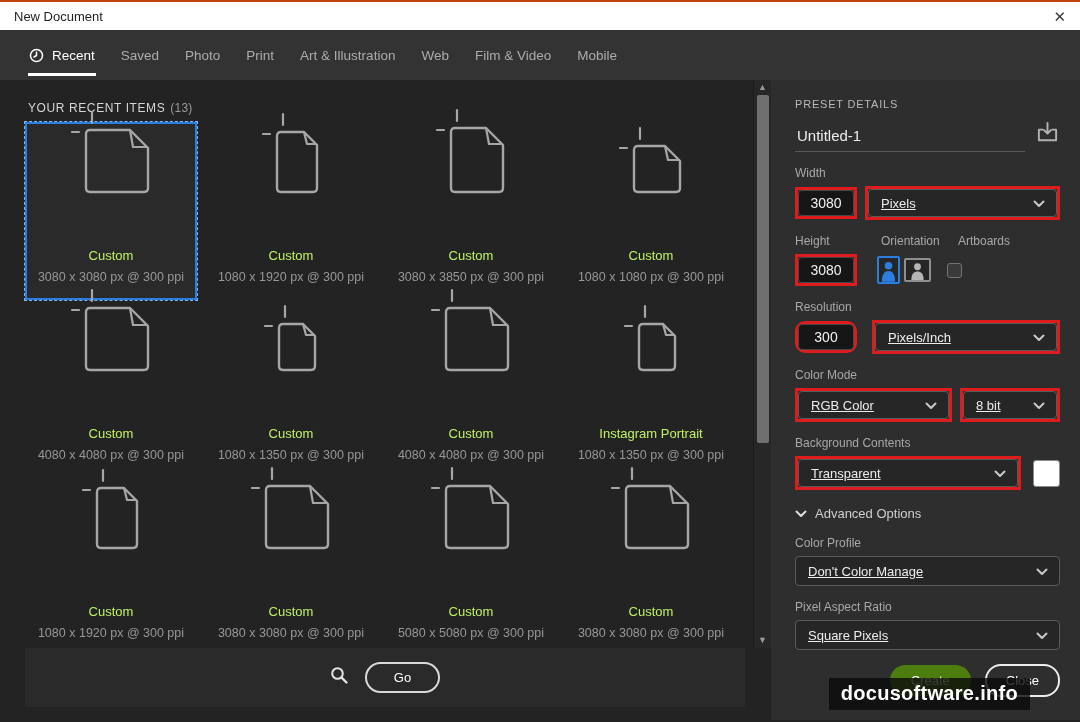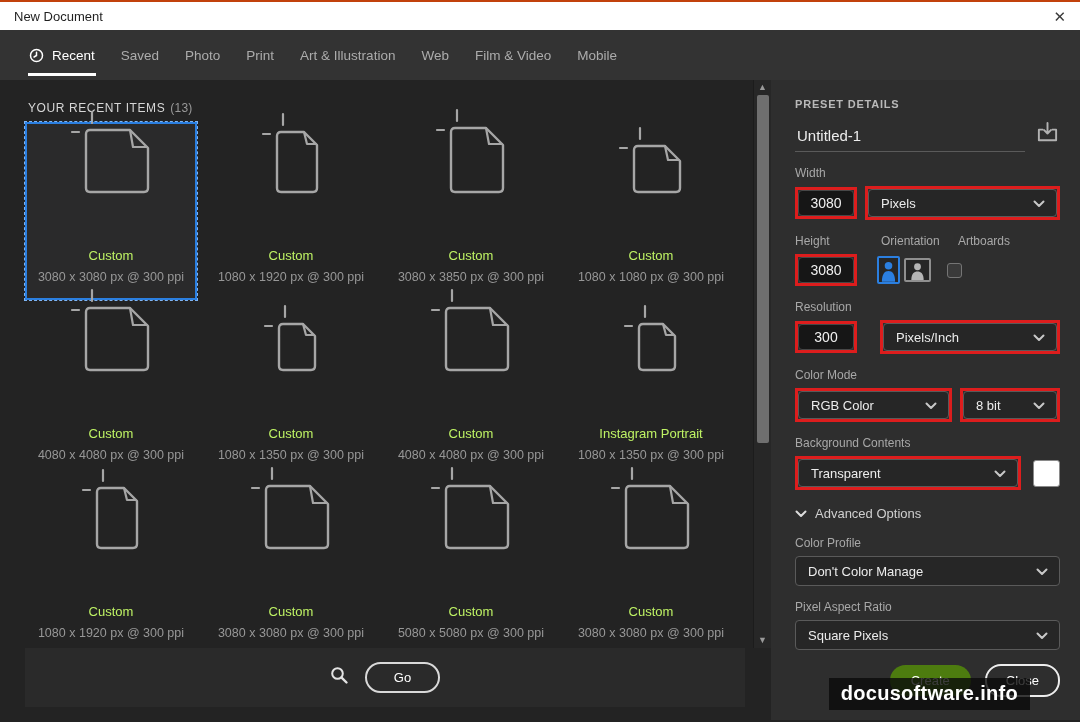--- a/index.html
+++ b/index.html
@@ -38,31 +38,31 @@
   .sb-fill { flex:1; }
 
   
   .search-band { position:absolute; left:25px; top:568px; width:720px; height:59px; background:#2a2a2a; display:flex; align-items:center; justify-content:center; gap:16px; }
   .search-input { width:268px; background:transparent; border:none; border-bottom:1px solid #707070; font-style:italic; font-size:15px; color:#cacaca; padding:4px 2px; font-family:"Liberation Sans",sans-serif; outline:none; }
   .search-input::placeholder { color:#b2b2b2; }
   .go-btn { border:2px solid #d9d9d9; border-radius:16px; background:transparent; color:#fff; font-size:13px; padding:6px 27px; cursor:pointer; font-family:"Liberation Sans",sans-serif; }
 
   
   .right { flex:1; background:#2e2e2e; position:relative; padding:18px 20px 0 24px; }
-  .rp-heading { font-size:11px; color:#b9b9b9; letter-spacing:.8px;font-weight:bold; }
+  .rp-heading { font-size:11px; color:#b9b9b9; letter-spacing:.8px; }
   .name-row { display:flex; align-items:flex-end; gap:10px; margin-top:10px; }
   .name-input { flex:1; background:transparent; border:none; border-bottom:1px solid #5a5a5a; color:#ededed; font-size:15px; padding:7px 2px; font-family:"Liberation Sans",sans-serif; outline:none; }
   .save-icon { padding-bottom:4px; cursor:pointer; }
 
   .fl { font-size:12px; color:#a8a8a8; margin-top:14px; }
   .row { display:flex; align-items:center; margin-top:6px; }
   .ann { border:3px solid #dd1d1d; padding:0; }
   .num-input { width:56px; height:26px; background:#161616; border:1px solid #474747; border-radius:4px; color:#f0f0f0; font-size:14px; text-align:center; font-family:"Liberation Sans",sans-serif; outline:none; display:block; }
   .dd { height:28px; background:#262626; border:1px solid #5a5a5a; border-radius:4px; display:flex; align-items:center; padding:0 11px 0 12px; color:#ececec; font-size:13px; cursor:pointer; }
-  .dd .val { flex:1; }
+  .dd .val { flex:1;text-decoration:underline; }
   .dd-plain { height:30px; margin-top:6px; }
 
   .lblrow { display:flex; margin-top:14px; font-size:12px; color:#a8a8a8; }
   .ori-btn { width:23px; height:28px; border:2px solid #8f8f8f; border-radius:2px; display:flex; align-items:flex-end; justify-content:center; cursor:pointer; background:#262626; }
   .ori-btn.sel { border-color:#2b7fe0; }
   .ori-land { width:27px; height:24px; }
   .checkbox { width:15px; height:15px; background:#3a3a3a; border:1.5px solid #757575; border-radius:3px; cursor:pointer; }
   .swatch { width:27px; height:27px; background:#ffffff; border:1px solid #8a8a8a; border-radius:3px; margin-left:12px; cursor:pointer; }
   .adv { margin-top:16px; display:flex; align-items:center; gap:8px; font-size:13px; color:#cfcfcf; cursor:pointer; }
 
@@ -346,21 +346,21 @@
           <svg width="19" height="18" viewBox="0 0 18 19">
               <circle cx="9" cy="5" r="3.6" fill="#b5b5b5"></circle>
               <path d="M2.5 19 C2.5 12 5.5 10 9 10 C12.5 10 15.5 12 15.5 19 Z" fill="#b5b5b5"></path>
             </svg>
         </span>
         <span class="checkbox"></span>
       </div>
 
       <div class="fl">Resolution</div>
       <div class="row">
-        <div class="ann" style="margin-right:23px;">
+        <div class="ann" style="margin-right:15px;border-radius:10px;">
           <input class="num-input" value="300" style="">
         </div>
         <div class="ann" style="flex:1;">
           <div class="dd">
             <span class="val">Pixels/Inch</span>
             <span><svg width="12" height="8" viewBox="0 0 12 8">
                   <path d="M1.5 1.5 L6 6 L10.5 1.5" stroke="#c8c8c8" stroke-width="2" fill="none" stroke-linecap="round" stroke-linejoin="round"></path>
                 </svg></span>
           </div>
         </div>

